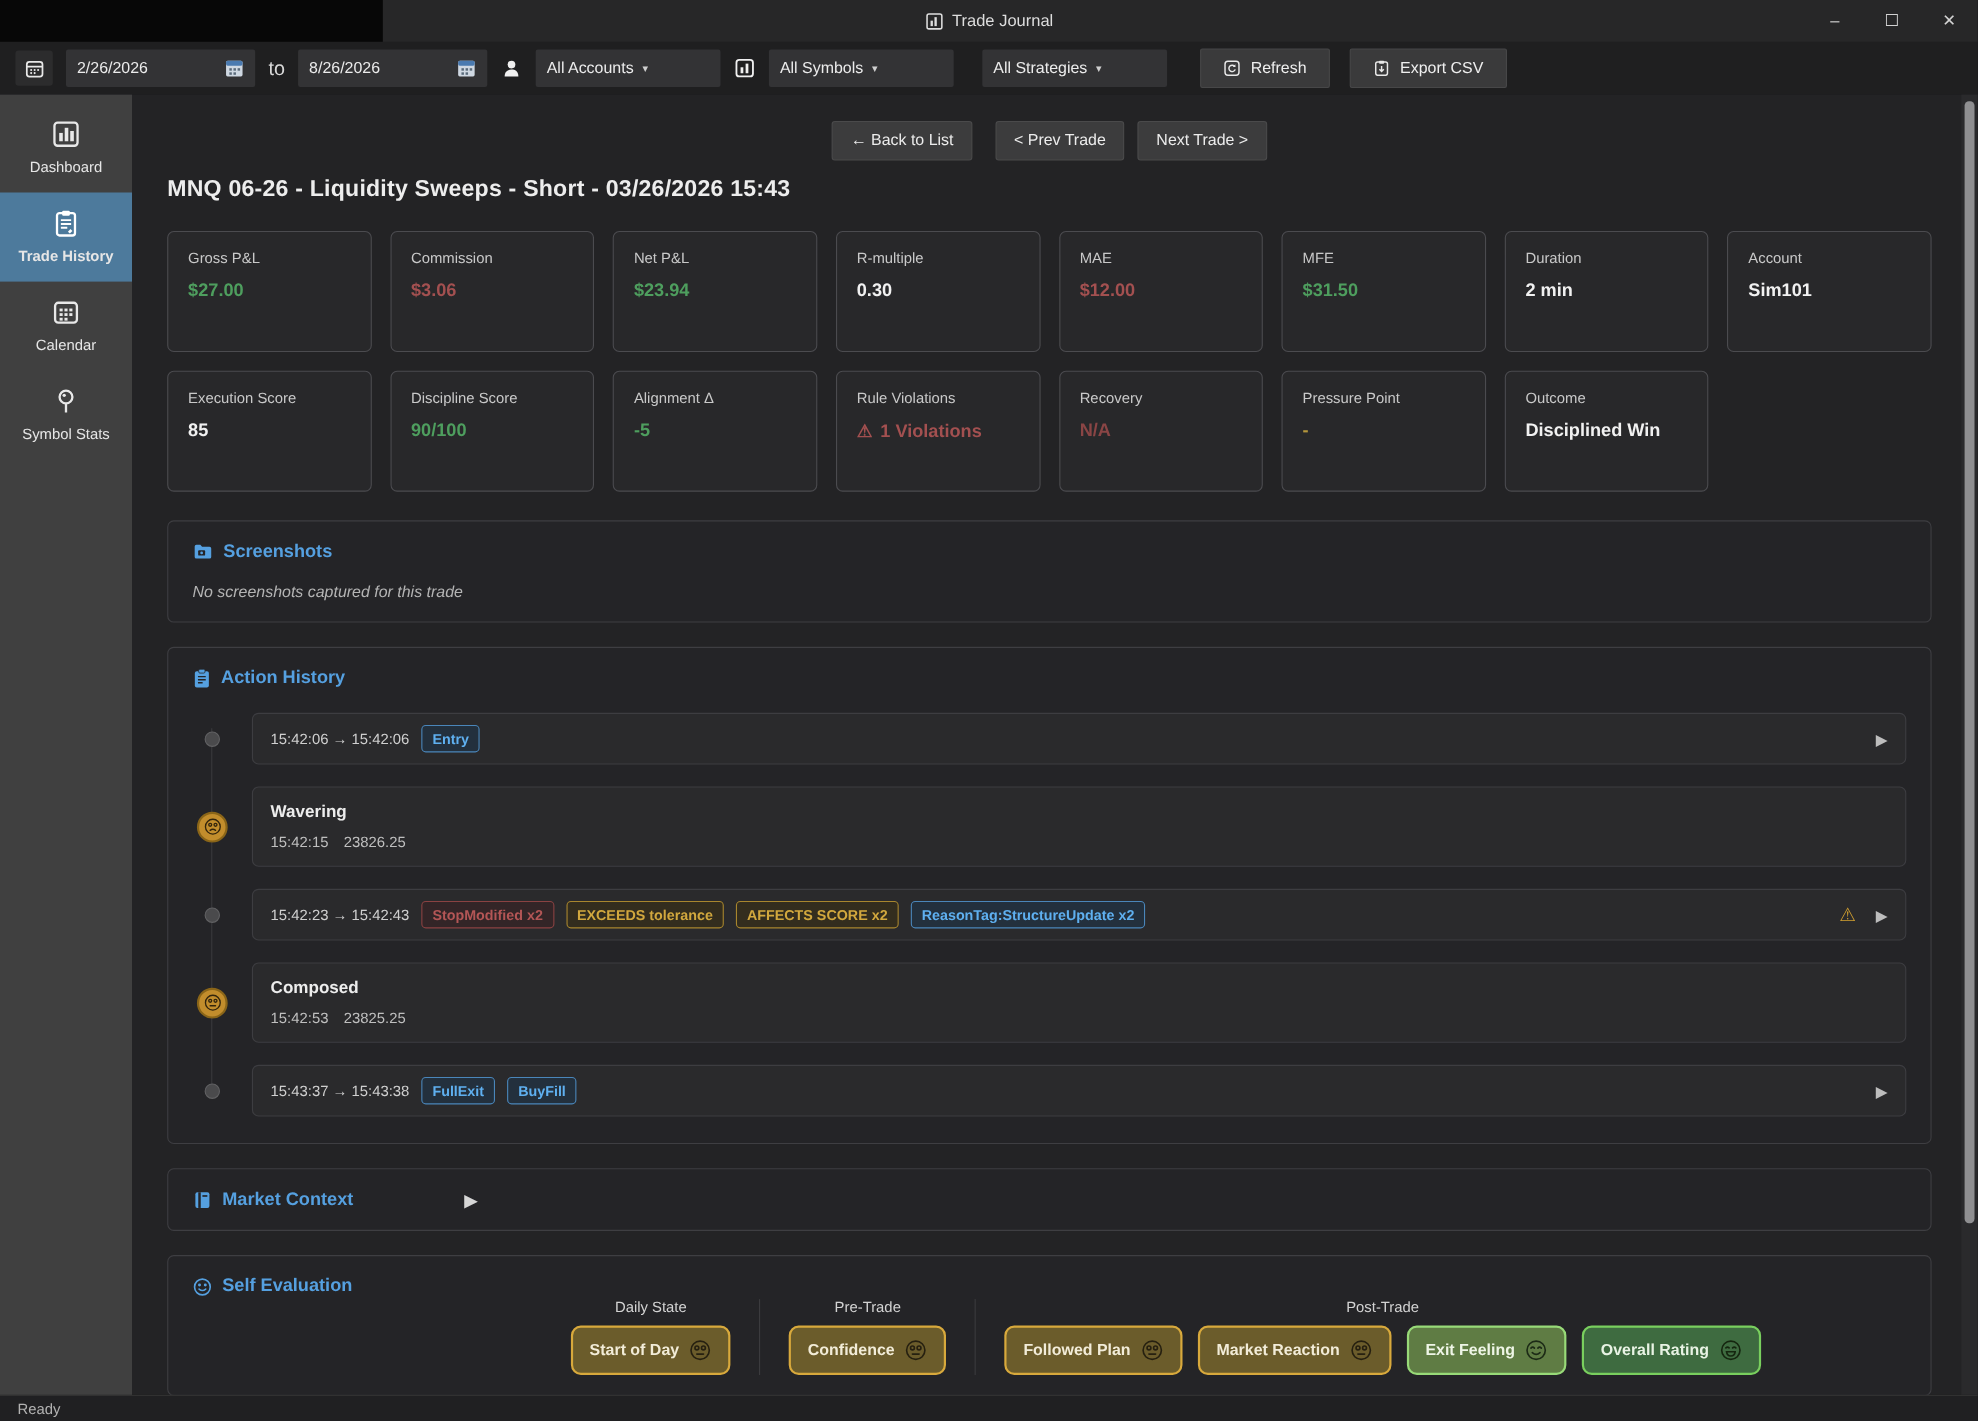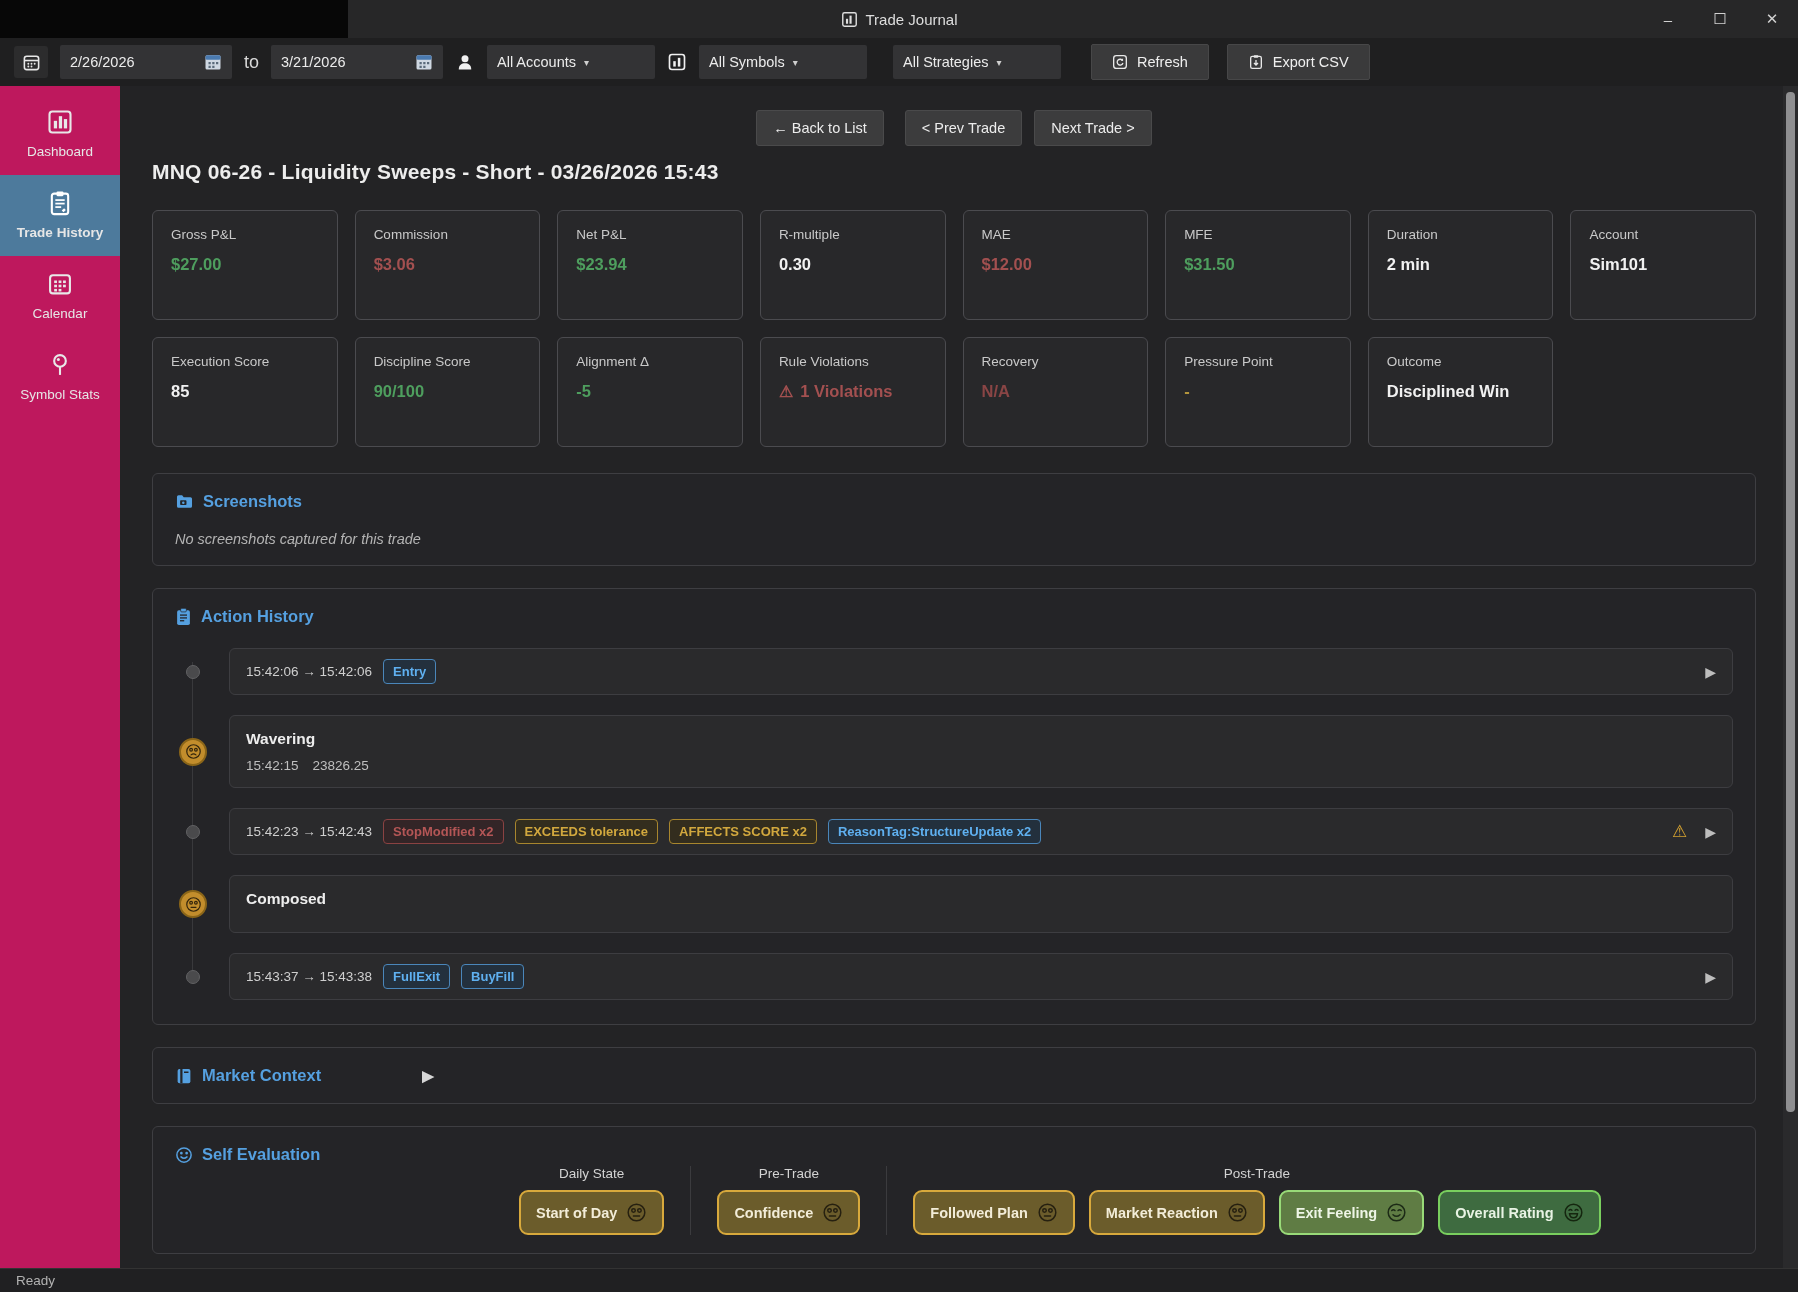--- a/index.html
+++ b/index.html
@@ -22,21 +22,21 @@
   .tb-iconbox { width:34px; height:32px; background:#2c2c2d; border-radius:3px; display:flex; align-items:center; justify-content:center; }
   .field { background:#333335; height:34px; display:flex; align-items:center; padding:0 10px; font-size:14.5px; color:#ececec; border-radius:2px; }
   .date-field { width:172px; justify-content:space-between; }
   .dd-field { width:168px; gap:8px; }
   .dd-caret { font-size:10px; color:#cfcfcf; }
   .to-label { color:#d8d8d8; font-size:18px; }
   .tb-glyph { display:flex; align-items:center; justify-content:center; }
   .tb-btn { height:36px; background:#3a3a3b; border:1px solid #474748; border-radius:2px; display:flex; align-items:center; gap:9px; padding:0 20px; font-size:14.5px; color:#efefef; margin-left:6px; }
   
   .main-row { display:flex; height:1182px; }
-  .sidebar { width:120px; background:#be185d; display:flex; flex-direction:column; padding-top:8px; flex-shrink:0; }
+  .sidebar { width:120px; background:#404040; display:flex; flex-direction:column; padding-top:8px; flex-shrink:0; }
   .side-item { display:flex; flex-direction:column; align-items:center; gap:8px; padding:14px 4px 16px; color:#e6e6e6; font-size:13.5px; cursor:default; }
   .side-item.active { background:#4d7a9c; font-weight:bold; }
   .content { flex:1; background:#232325; padding:24px 42px 0 32px; position:relative; overflow:hidden; }
   
   .header-row { display:flex; justify-content:center; align-items:flex-start; margin-bottom:14px;gap:21px; }
   .btn-gray { background:#3c3c3d; border:1px solid #4a4a4b; color:#ececec; font-size:14.5px; padding:9px 16px; border-radius:3px; }
   .nav-btns { display:flex; gap:12px; }
   .trade-title { font-size:21px; font-weight:bold; color:#ededed; margin:8px 0 26px; letter-spacing:0.2px; }
   
   .cards-grid { display:grid; grid-template-columns:repeat(8,1fr); gap:17px; margin-bottom:17px; }
@@ -133,21 +133,21 @@
           <rect x="6" y="12" width="3" height="3" fill="#5a6a7a"></rect>
           <rect x="11" y="12" width="3" height="3" fill="#5a6a7a"></rect>
           <rect x="16" y="12" width="3" height="3" fill="#5a6a7a"></rect>
           <rect x="6" y="17" width="3" height="3" fill="#5a6a7a"></rect>
           <rect x="11" y="17" width="3" height="3" fill="#5a6a7a"></rect>
         </svg>
     </span>
   </div>
   <span class="to-label">to</span>
   <div class="field date-field">
-    <span>3/21/2026</span>
+    <span>8/26/2026</span>
     <span>
       <svg width="18" height="18" viewBox="0 0 24 24">
           <rect x="2" y="3" width="20" height="19" rx="2" fill="#cfd8e2"></rect>
           <rect x="2" y="3" width="20" height="6" rx="2" fill="#4a7ab0"></rect>
           <rect x="6" y="12" width="3" height="3" fill="#5a6a7a"></rect>
           <rect x="11" y="12" width="3" height="3" fill="#5a6a7a"></rect>
           <rect x="16" y="12" width="3" height="3" fill="#5a6a7a"></rect>
           <rect x="6" y="17" width="3" height="3" fill="#5a6a7a"></rect>
           <rect x="11" y="17" width="3" height="3" fill="#5a6a7a"></rect>
         </svg>
@@ -422,20 +422,24 @@
               <svg width="17" height="17" viewBox="0 0 24 24" fill="none" stroke="#33250c" stroke-width="1.7" stroke-linecap="round">
                   <circle cx="12" cy="12" r="9.5"></circle>
                   <circle cx="8.6" cy="9.6" r="1.9"></circle>
                   <circle cx="15.4" cy="9.6" r="1.9"></circle>
                   <line x1="8.5" y1="16" x2="15.5" y2="16"></line>
                 </svg>
             </span>
           </div>
           <div class="t-card state">
             <div class="state-title">Composed</div>
+            <div class="state-sub">
+              <span>15:42:53</span>
+              <span>23825.25</span>
+            </div>
           </div>
         </div>
 
         <div class="t-row" style="margin-bottom:6px;">
           <div class="t-icon-col">
               <span class="dot"></span>
             </div>
           <div class="t-card">
             <span class="t-time">15:43:37 → 15:43:38</span>
             <span class="badge b-blue">FullExit</span>

